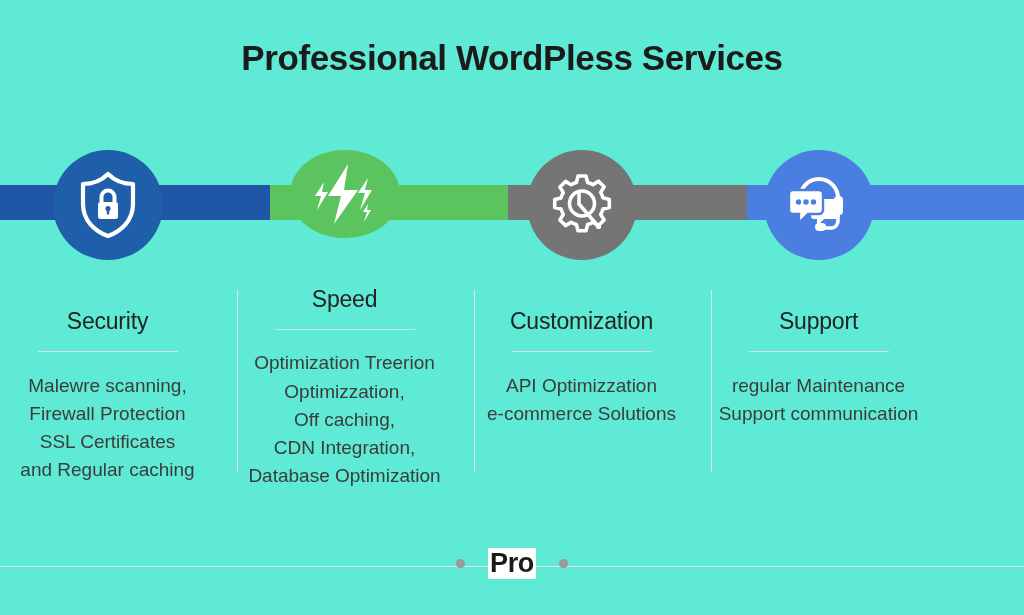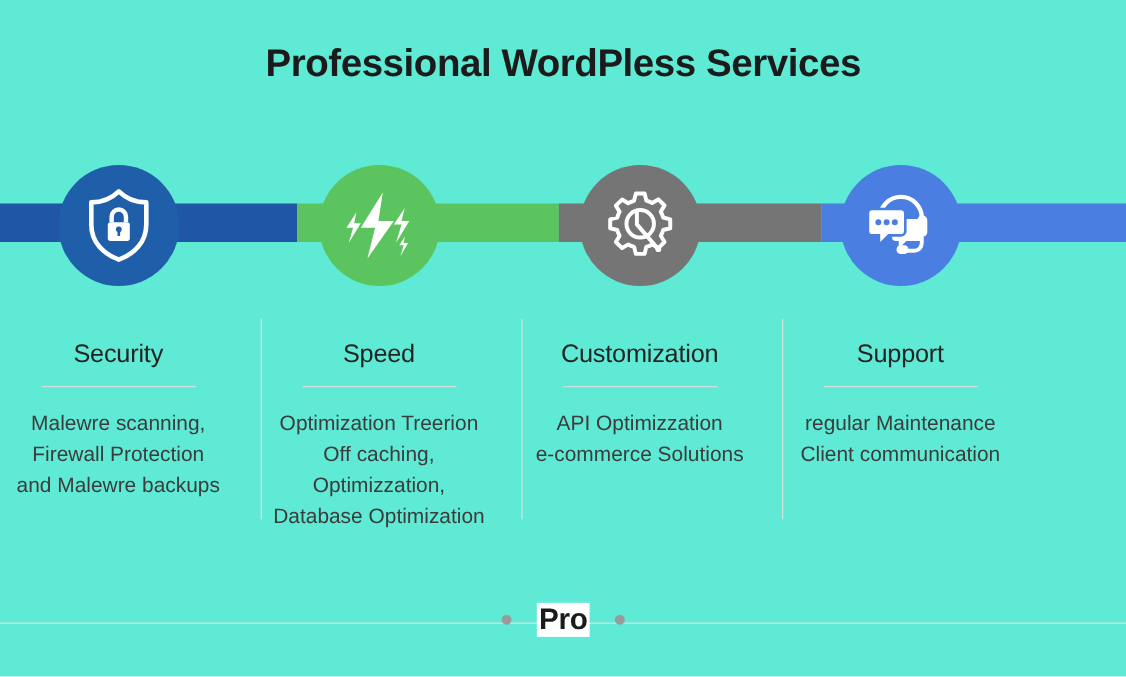--- a/index.html
+++ b/index.html
@@ -154,41 +154,43 @@
             <circle cx="32" cy="38.5" r="2.6" fill="#1F5FA9"></circle>
             <rect x="30.8" cy="0" y="39" width="2.4" height="5.5" fill="#1F5FA9"></rect>
           </svg>
         </span>
       </div>
       <div class="heading">Security</div>
       <div class="rule"></div>
       <div class="desc">
         <div>Malewre scanning,</div>
         <div>Firewall Protection</div>
-        <div>and Malewre backups</div>
+        <div>SSL Certificates</div>
+        <div>and Regular caching</div>
       </div>
     </div>
 
     <div class="col">
       <div class="circle" style="background: rgb(92, 196, 95);">
         <span>
           <svg width="70" height="68" viewBox="0 0 70 68">
             <path d="M38 4 L18 36 L31 36 L24 64 L48 30 L34 30 Z" fill="#ffffff"></path>
             <path d="M58 18 L48 33 L55 33 L50 50 L62 30 L55 30 Z" fill="#ffffff"></path>
             <path d="M14 22 L5 36 L11 36 L7 50 L18 32 L12 32 Z" fill="#ffffff"></path>
             <path d="M58 44 L53 52 L57 52 L54 62 L61 50 L57 50 Z" fill="#ffffff"></path>
           </svg>
         </span>
       </div>
       <div class="heading">Speed</div>
       <div class="rule"></div>
       <div class="desc">
         <div>Optimization Treerion</div>
+        <div>Optimizzation,</div>
         <div>Off caching,</div>
-        <div>Optimizzation,</div>
+        <div>CDN Integration,</div>
         <div>Database Optimization</div>
       </div>
     </div>
 
     <div class="col">
       <div class="circle" style="background: rgb(117, 117, 117);">
         <span>
           <svg width="68" height="68" viewBox="0 0 68 68">
             <path d="M30 5 h8 l1.6 6.4 a21 21 0 0 1 5.3 2.2 l5.6-3.4 5.6 5.6 -3.4 5.6 a21 21 0 0 1 2.2 5.3 L61.3 28.5 v8 l-6.4 1.6 a21 21 0 0 1 -2.2 5.3 l3.4 5.6 -5.6 5.6 -5.6-3.4 a21 21 0 0 1 -5.3 2.2 L38 59.8 h-8 l-1.6-6.4 a21 21 0 0 1 -5.3-2.2 l-5.6 3.4 -5.6-5.6 3.4-5.6 a21 21 0 0 1 -2.2-5.3 L6.7 36.5 v-8 l6.4-1.6 a21 21 0 0 1 2.2-5.3 L11.9 16 l5.6-5.6 5.6 3.4 a21 21 0 0 1 5.3-2.2 Z" fill="none" stroke="#ffffff" stroke-width="3.6" stroke-linejoin="round"></path>
             <circle cx="34" cy="32.5" r="12.5" fill="none" stroke="#ffffff" stroke-width="3.6"></circle>
@@ -218,21 +220,21 @@
             <circle cx="14.5" cy="30" r="2.7" fill="#4A7EE0"></circle>
             <circle cx="22" cy="30" r="2.7" fill="#4A7EE0"></circle>
             <circle cx="29.5" cy="30" r="2.7" fill="#4A7EE0"></circle>
           </svg>
         </span>
       </div>
       <div class="heading">Support</div>
       <div class="rule"></div>
       <div class="desc">
         <div>regular Maintenance</div>
-        <div>Client communication</div>
+        <div>Support communication</div>
       </div>
     </div>
 
   </div>
 
   <div class="footer-line"></div>
   <div class="footer-center">
     <span class="footer-dot" style="background: rgb(154, 154, 154);"></span>
     <span class="footer-label">Pro</span>
     <span class="footer-dot" style="background: rgb(154, 154, 154);"></span>

